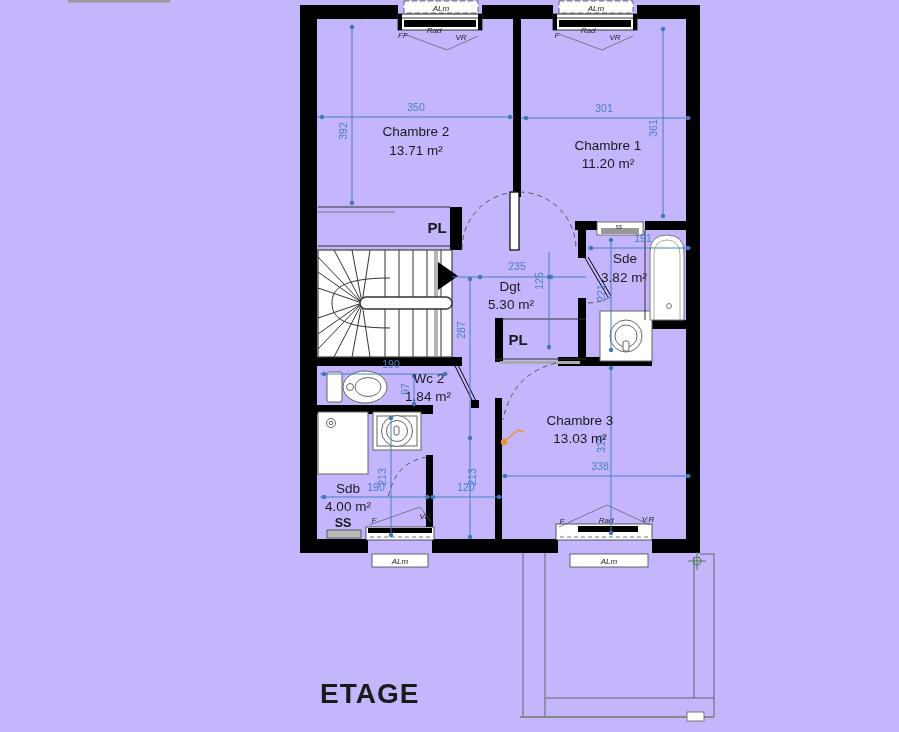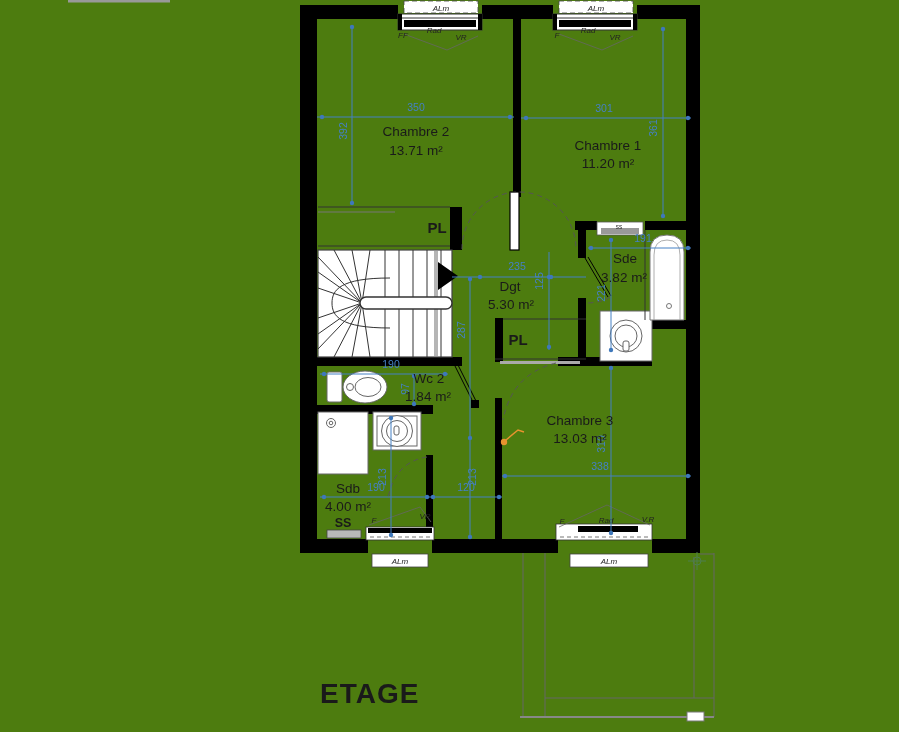--- a/index.html
+++ b/index.html
@@ -1,16 +1,16 @@
 <!DOCTYPE html>
 <html><head>
 <meta charset="utf-8">
 <style>
   html,body{margin:0;padding:0;background:#fff;}
-  #canvas{position:relative;width:899px;height:732px;background:#4d7c0f;overflow:hidden;}
+  #canvas{position:relative;width:899px;height:732px;background:#c4b5fd;overflow:hidden;}
   svg{display:block;}
   text{font-family:"Liberation Sans","DejaVu Sans",sans-serif;fill:#1a1a1a;}
   .rm{font-size:13.5px;}
   .pl{font-size:15px;font-weight:bold;}
   .ss{font-size:12.5px;font-weight:600;}
   .dim{font-size:10.5px;fill:#4480c4;}
   .wlab{font-size:8px;font-style:italic;fill:#222;}
   .tiny{font-size:6.5px;fill:#333;}
   .etage{font-size:28px;font-weight:bold;letter-spacing:1px;}
   .wall{fill:#000;stroke:none;}

